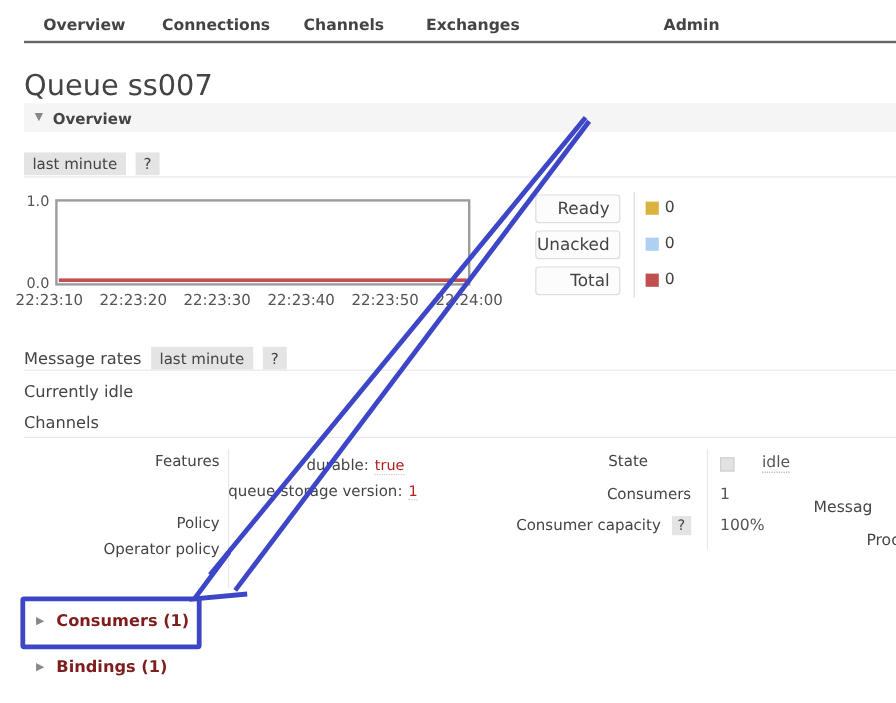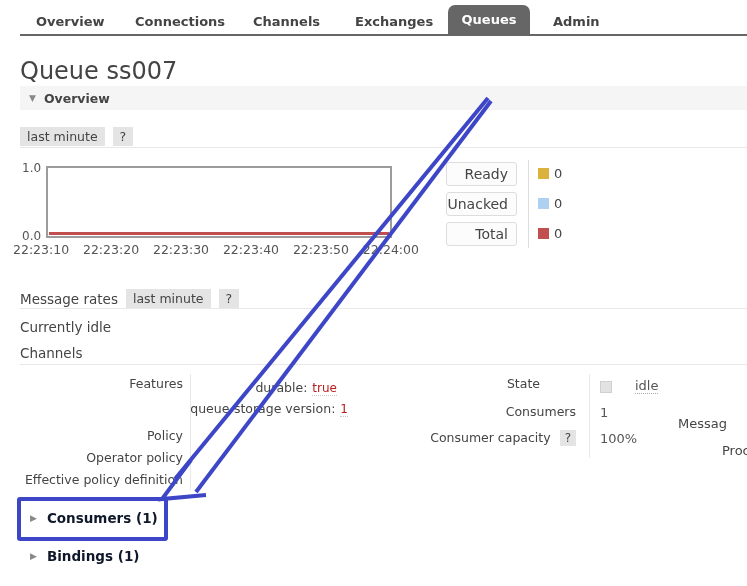--- a/index.html
+++ b/index.html
@@ -50,37 +50,36 @@
   .fkey{font-size:12.5px;color:#444;}
   .fval{font-size:12px;color:#b91c1c;border-bottom:1px dotted #c8c8c8;margin-left:5px;}
   .dval{position:absolute;font-size:13px;color:#555;white-space:nowrap;}
   .statesw{position:absolute;left:600px;top:381px;width:10px;height:10px;background:#e2e2e2;border:1px solid #d0d0d0;}
   .dotted{border-bottom:1px dotted #aaa;}
   .clip{position:absolute;font-size:13px;color:#444;white-space:nowrap;}
 
   
   .coll{position:absolute;display:flex;align-items:center;gap:10px;cursor:pointer;}
   .coll .tri{font-size:9px;color:#888;}
-  .coll .lbl{font-size:13.5px;font-weight:bold;color:#0f172a;}
+  .coll .lbl{font-size:13.5px;font-weight:bold;color:#7f1d1d;}
 
   
   .annot-box{position:absolute;left:17px;top:497px;width:151px;height:44px;box-sizing:border-box;
              border:4px solid #3c46c7;border-radius:3px;pointer-events:none;}
   .annot-svg{position:absolute;left:0;top:0;pointer-events:none;}
 </style>
 </head>
 <body>
 
 <div class="screen">
 
   <div class="navtab" style="left:36px">Overview</div>
   <div class="navtab" style="left:135px">Connections</div>
   <div class="navtab" style="left:253px">Channels</div>
   <div class="navtab" style="left:355px">Exchanges</div>
-  <div class="navtab active" style="left:448px;width:82px">Queues</div>
   <div class="navtab" style="left:553px">Admin</div>
   <div class="navline"></div>
 
   <div class="pagetitle">Queue ss007</div>
 
   <div class="secbar">
     <span class="tri">▼</span>
     <span class="lbl">Overview</span>
   </div>
 
@@ -122,21 +121,20 @@
   </div>
   <div class="rule" style="top:308px"></div>
   <div class="txt" style="left:20px;top:319px">Currently idle</div>
 
   <div class="txt" style="left:20px;top:345px">Channels</div>
   <div class="rule" style="top:364px"></div>
 
   <div class="dlab" style="right:564px;top:376px">Features</div>
   <div class="dlab" style="right:564px;top:428px">Policy</div>
   <div class="dlab" style="right:564px;top:450px">Operator policy</div>
-  <div class="dlab" style="right:564px;top:472px">Effective policy definition</div>
   <div class="vline" style="left:190px;top:374px;height:116px"></div>
 
   <div class="frow" style="right:410px;top:377px">
     <span class="fkey">durable:</span><span class="fval">true</span>
   </div>
   <div class="frow" style="right:399px;top:398px">
     <span class="fkey">queue-storage version:</span><span class="fval">1</span>
   </div>
 
   <div class="dlab" style="right:207px;top:376px">State</div>

